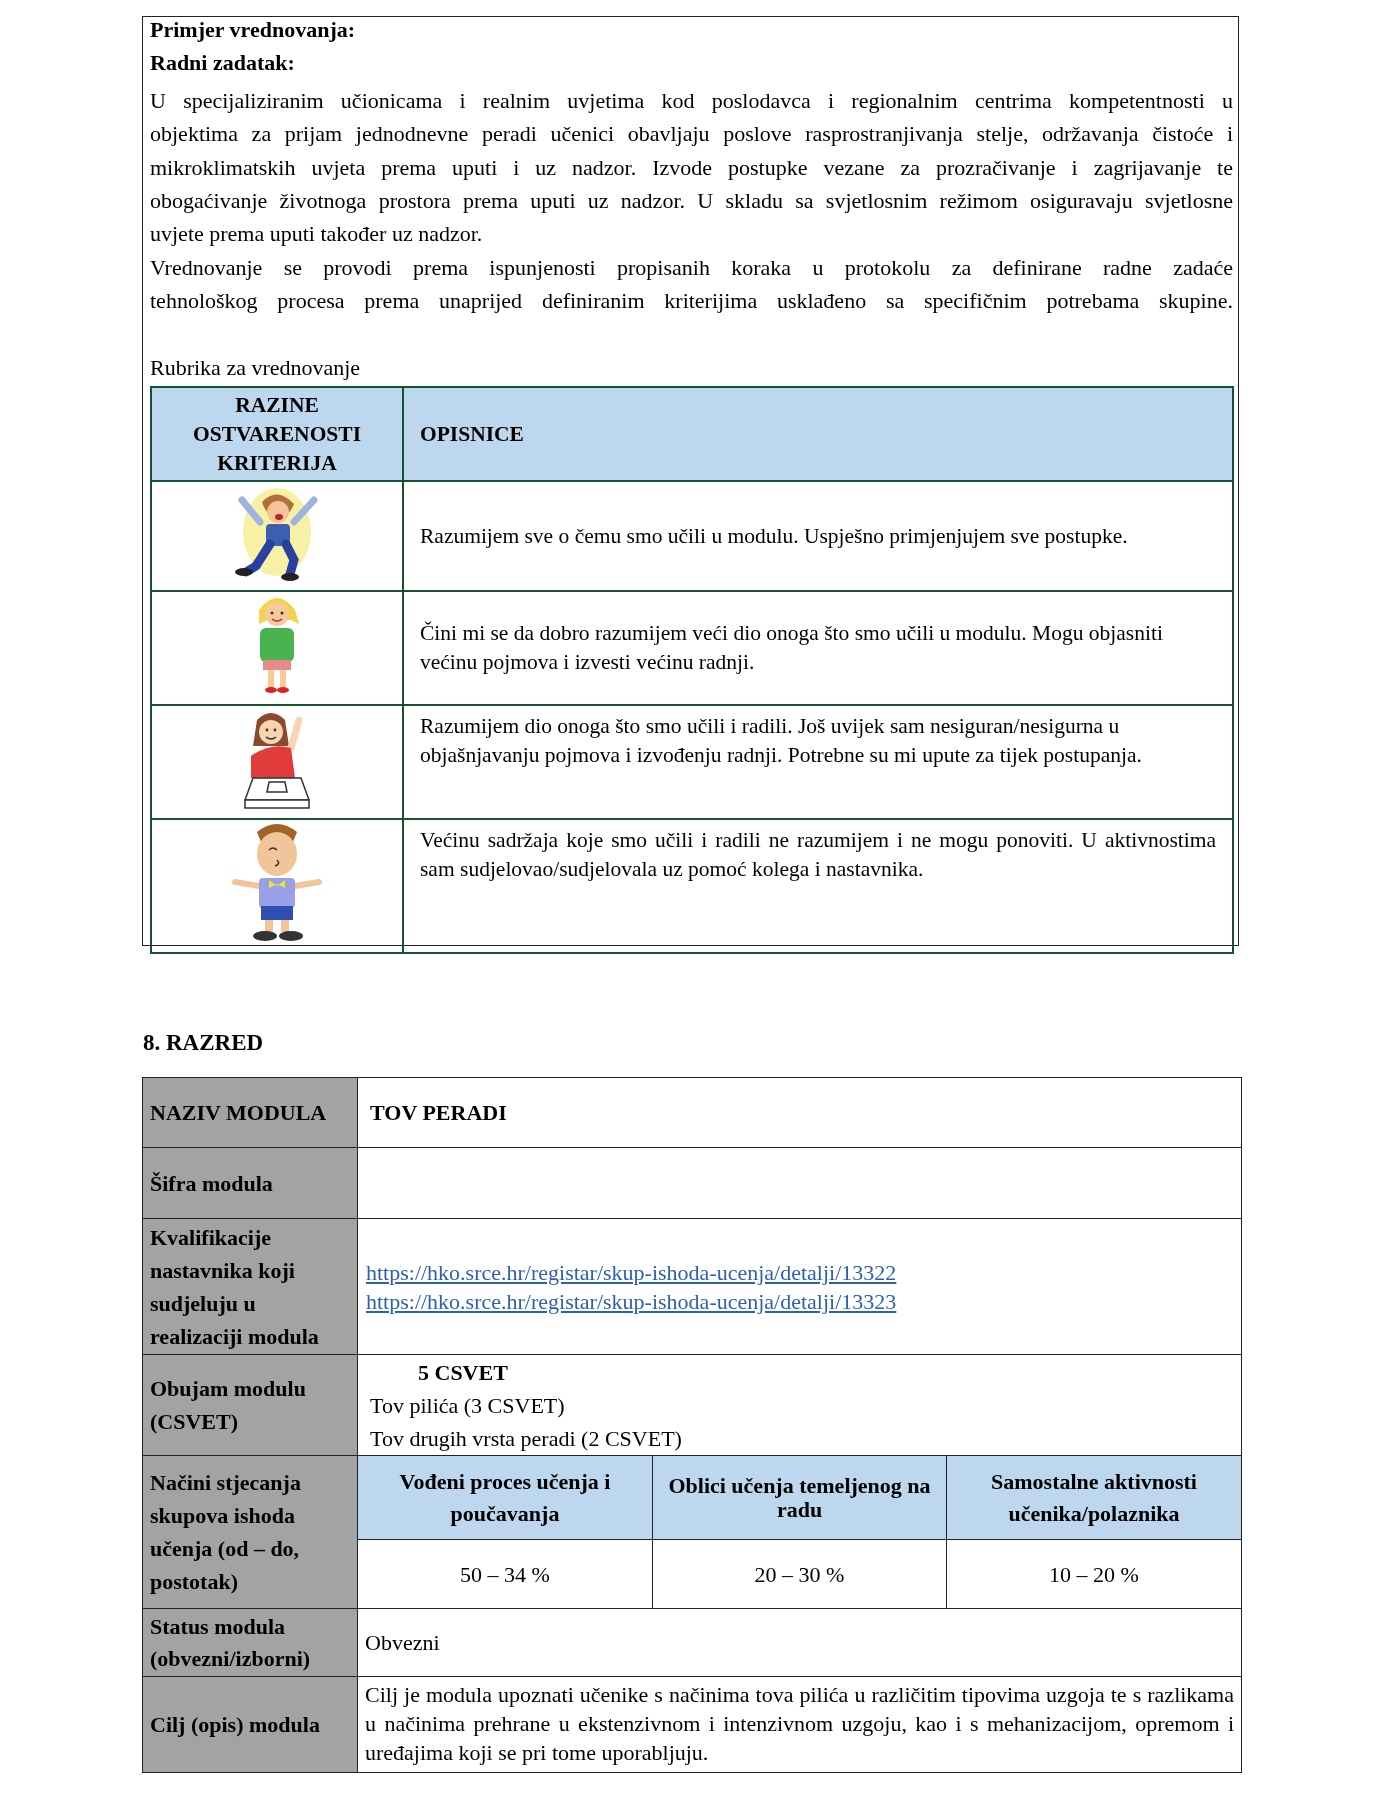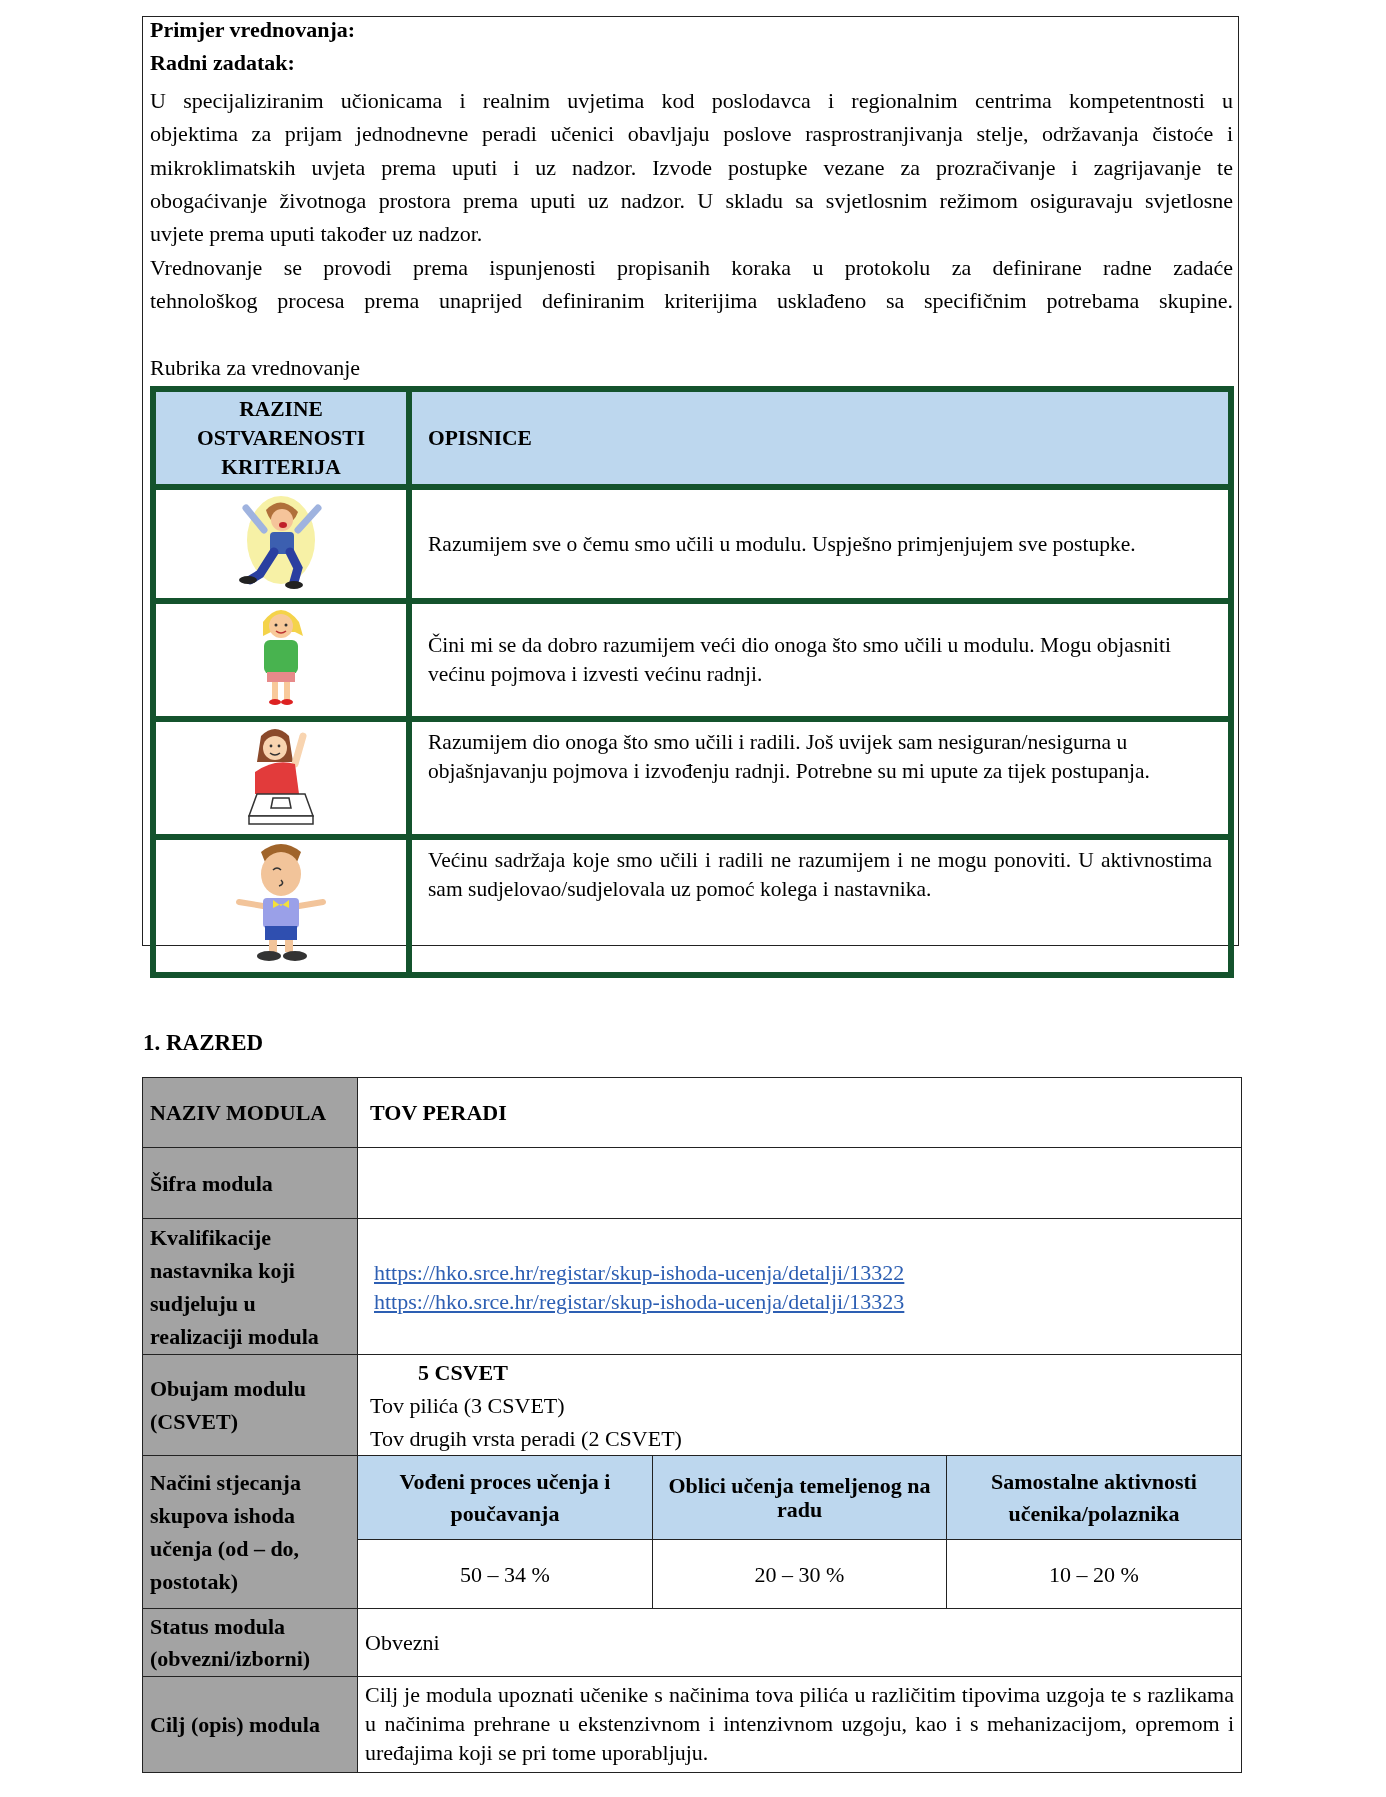--- a/index.html
+++ b/index.html
@@ -4,21 +4,21 @@
 <style>
   html, body { margin: 0; padding: 0; background: #ffffff; }
   body { width: 1386px; height: 1797px; position: relative; font-family: "Liberation Serif", "DejaVu Serif", serif; color: #000; overflow: hidden; }
   .abs { position: absolute; }
   #outer-box { left: 142px; top: 16px; width: 1097px; height: 930px; border: 1.5px solid #222; box-sizing: border-box; }
   .ln { position: absolute; left: 150px; width: 1083px; font-size: 22px; line-height: 26px; white-space: nowrap; }
   .just { text-align: justify; text-align-last: justify; white-space: normal; }
   .bold { font-weight: bold; }
   
   #rubric { left: 150px; top: 386px; width: 1084px; border-collapse: collapse; table-layout: fixed; }
-  #rubric td { border: 6px solid #14532d; padding: 0 16px; font-size: 21.5px; line-height: 29px; vertical-align: middle; }
+  #rubric td { border: 2px solid #14532d; padding: 0 16px; font-size: 21.5px; line-height: 29px; vertical-align: middle; }
   #rubric .hdr td { background: #bdd7ee; height: 92px; font-weight: bold; }
   #rubric .c1 { width: 218px; text-align: center; }
   .fig { display: inline-block; position: relative; }
   
   #mod { left: 142px; top: 1077px; width: 1099px; border-collapse: collapse; table-layout: fixed; }
   #mod td { border: 1.5px solid #222; font-size: 22px; line-height: 29px; vertical-align: middle; padding: 0 7px; }
   #mod td.lab { background: #a3a3a3; font-weight: bold; width: 200px; }
   #mod td.sub { background: #bdd7ee; font-weight: bold; text-align: center; }
   #mod td.pct { text-align: center; }
   a.lnk { color: #2d5fb3; text-decoration: underline; }
@@ -124,41 +124,41 @@
           <ellipse cx="40" cy="116" rx="12" ry="5" fill="#333"></ellipse>
           <ellipse cx="66" cy="116" rx="12" ry="5" fill="#333"></ellipse>
         </svg>
       </span>
     </td>
     <td style="vertical-align:top; padding-top:6px; text-align:justify;">Većinu sadržaja koje smo učili  i radili ne razumijem i ne mogu ponoviti. U aktivnostima sam sudjelovao/sudjelovala uz pomoć kolega i nastavnika.</td>
   </tr>
 </tbody>
   </table>
 
-<div id="razred" class="abs">1. RAZRED</div>
+<div id="razred" class="abs">8. RAZRED</div>
 
 <table id="mod" class="abs">
   <colgroup>
     <col style="width:215px;">
     <col style="width:295px;">
     <col style="width:294px;">
     <col style="width:295px;">
   </colgroup>
   <tbody>
       <tr style="height:70px;">
     <td class="lab">NAZIV MODULA</td>
     <td colspan="3" style="font-weight:bold; padding-left:12px;">TOV PERADI</td>
   </tr>
   <tr style="height:71px;">
     <td class="lab">Šifra modula</td>
     <td colspan="3"></td>
   </tr>
   <tr style="height:136px;">
     <td class="lab" style="line-height:33px;">Kvalifikacije nastavnika koji sudjeluju u realizaciji modula</td>
-    <td colspan="3" style="padding-left:16px; line-height:29px;">
+    <td colspan="3" style="padding-left:8px; line-height:29px;">
       <div><a class="lnk" href="#">https://hko.srce.hr/registar/skup-ishoda-ucenja/detalji/13322</a></div>
       <div><a class="lnk" href="#">https://hko.srce.hr/registar/skup-ishoda-ucenja/detalji/13323</a></div>
     </td>
   </tr>
   <tr style="height:101px;">
     <td class="lab" style="line-height:33px;">Obujam modulu (CSVET)</td>
     <td colspan="3" style="padding-left:12px; line-height:33px;">
       <div style="font-weight:bold;margin-left:48px;">5 CSVET</div>
       <div>Tov pilića (3 CSVET)</div>
       <div>Tov drugih vrsta peradi (2 CSVET)</div>

